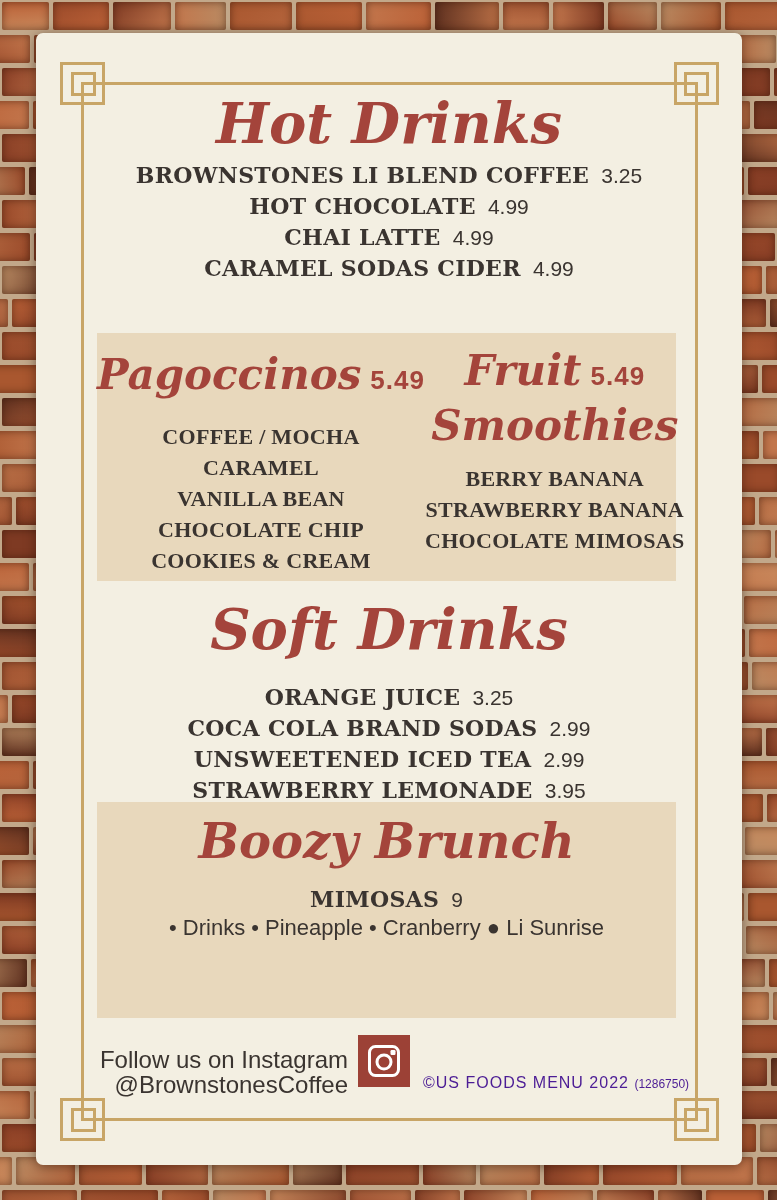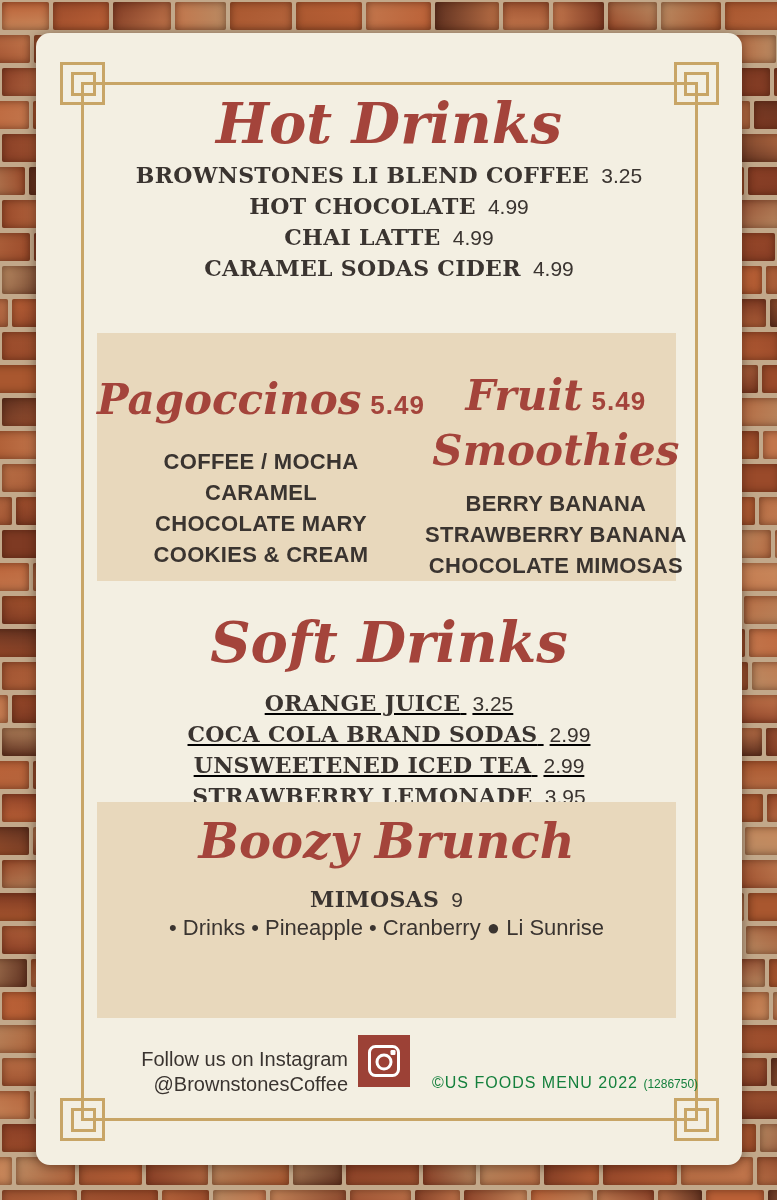--- a/index.html
+++ b/index.html
@@ -6,21 +6,21 @@
   body{
     width:777px;height:1200px;position:relative;overflow:hidden;
     background:#c2a88a;
     font-family:"Liberation Sans",sans-serif;
   }
   #brick-wall{position:absolute;inset:0;z-index:0;}
   .brick{position:absolute;border-radius:2px;box-shadow:inset 0 0 9px rgba(50,18,6,.55);}
 
   .card{
     position:absolute;left:36px;top:33px;width:706px;height:1132px;
-    background:#f3efe2;z-index:1;border-radius:14px;
+    background:#f3efe2;z-index:1;border-radius:7px;
     box-shadow:0 2px 12px rgba(40,15,5,.5);
   }
 
   
   .frame{position:absolute;left:45px;top:49px;width:617px;height:1039px;
     border:3px solid #c8a566;box-sizing:border-box;}
   .orn{position:absolute;border:3px solid #c8a566;box-sizing:border-box;background:transparent;}
   .o-out{width:45px;height:43px;}
   .o-in{width:25px;height:24px;}
   .tl.o-out{left:24px;top:29px;}   .tl.o-in{left:35px;top:39px;}
@@ -30,50 +30,50 @@
 
   .script{font-family:"DejaVu Serif",serif;font-style:italic;font-weight:bold;color:#a4443b;}
   .script-lg{font-size:56px;line-height:66px;}
   .script-md{font-size:42px;line-height:48px;display:inline;}
   .hprice{font-family:"Liberation Sans",sans-serif;font-style:normal;font-weight:bold;
     font-size:26px;color:#a4443b;margin-left:9px;letter-spacing:1px;}
 
   .menu-line{font-size:22px;line-height:31px;white-space:nowrap;}
   .item-name{font-family:"DejaVu Serif",serif;font-weight:bold;color:#3a3430;letter-spacing:.3px;}
   .item-price{font-family:"Liberation Sans",sans-serif;font-weight:normal;font-size:21px;color:#3a3430;margin-left:6px;}
-  .plain-item{font-family:Liberation Sans, sans-serif;font-weight:bold;color:#3a3430;letter-spacing:.3px;}
+  .plain-item{font-family:Liberation Serif, serif;font-weight:bold;color:#3a3430;letter-spacing:.3px;}
 
   section{position:absolute;left:0;width:706px;text-align:center;}
   .sec-hot{top:57px;}
   .sec-hot .items{margin-top:4px;}
 
   .box{position:absolute;left:61px;width:579px;background:#e8d8bc;}
   .box1{top:300px;height:248px;display:flex;text-align:center;}
-  .box1 .col{flex:1;margin-top:25px;}
+  .box1 .col{flex:1;}
   .col-head{padding-top:18px;height:56px;}
   .col-head2{padding-top:14px;line-height:44px;height:96px;}
   .box1 .items{margin-top:14px;}
   .box1 .col-r .items{margin-top:20px;}
 
   .sec-soft{top:563px;}
-  .sec-soft .items{margin-top:4px;text-decoration:underline;}
+  .sec-soft .items{margin-top:20px;}
   .duo{display:flex;justify-content:center;gap:28px;}
 
   .box2{top:769px;height:216px;text-align:center;}
   .box2 .script-lg{font-size:48px;line-height:58px;padding-top:10px;}
   .box2 .mimosa-line{margin-top:14px;}
   .flavor-line{font-size:22px;line-height:26px;color:#3a3430;}
   .box2 .bloody-line{margin-top:16px;}
 
   .follow{position:absolute;top:1014px;right:394px;text-align:right;
-    font-size:20px;line-height:25px;color:#3a3430;white-space:nowrap;}
+    font-size:24px;line-height:25px;color:#3a3430;white-space:nowrap;}
   .ig{position:absolute;left:322px;top:1002px;width:52px;height:52px;background:#9c4136;
     display:flex;align-items:center;justify-content:center;}
-  .credit{position:absolute;left:396px;top:1041px;font-size:16px;letter-spacing:1px;
-    color:#15803d;white-space:nowrap;}
+  .credit{position:absolute;left:387px;top:1041px;font-size:16px;letter-spacing:1px;
+    color:#4c1d95;white-space:nowrap;}
   .credit .code{font-size:12px;letter-spacing:0;}
 </style>
 </head>
 <body>
 
 <div id="brick-wall">
     <div class="brick" style="left: 2px; top: 2px; width: 47px; height: 28px; background: linear-gradient(356deg, rgb(201, 138, 93), rgb(187, 97, 55));"></div>
     <div class="brick" style="left: 53px; top: 2px; width: 56px; height: 28px; background: linear-gradient(151deg, rgb(154, 74, 42), rgb(187, 97, 55));"></div>
     <div class="brick" style="left: 113px; top: 2px; width: 58px; height: 28px; background: linear-gradient(129deg, rgb(126, 58, 35), rgb(194, 118, 76));"></div>
     <div class="brick" style="left: 175px; top: 2px; width: 51px; height: 28px; background: linear-gradient(267deg, rgb(185, 138, 98), rgb(194, 118, 76));"></div>
@@ -582,39 +582,40 @@
   </section>
 
   <div class="box box1">
     <div class="col col-l">
       <div class="col-head">
         <h2 class="script script-md" style="margin:0">Pagoccinos</h2><span class="hprice">5.49</span>
       </div>
       <div class="items">
         <div class="menu-line"><span class="plain-item">COFFEE / MOCHA</span></div>
         <div class="menu-line"><span class="plain-item">CARAMEL</span></div>
-        <div class="menu-line"><span class="plain-item">CHOCOLATE MARY</span></div>
+        <div class="menu-line"><span class="plain-item">VANILLA BEAN</span></div>
+        <div class="menu-line"><span class="plain-item">CHOCOLATE CHIP</span></div>
         <div class="menu-line"><span class="plain-item">COOKIES &amp; CREAM</span></div>
       </div>
     </div>
     <div class="col col-r">
       <div class="col-head2">
         <h2 class="script script-md" style="margin:0;display:inline">Fruit</h2><span class="hprice">5.49</span><br>
         <h2 class="script script-md" style="margin:0;display:inline">Smoothies</h2>
       </div>
       <div class="items">
         <div class="menu-line"><span class="plain-item">BERRY BANANA</span></div>
         <div class="menu-line"><span class="plain-item">STRAWBERRY BANANA</span></div>
         <div class="menu-line"><span class="plain-item">CHOCOLATE MIMOSAS</span></div>
       </div>
     </div>
   </div>
 
   <section class="sec-soft">
-    <h1 class="script script-lg" style="margin:13px">Soft Drinks</h1>
+    <h1 class="script script-lg" style="margin:0">Soft Drinks</h1>
     <div class="items">
       <div class="menu-line duo">
         <span>
           <span class="item-name">ORANGE JUICE</span>
           <span class="item-price">3.25</span>
         </span>
       </div>
       <div class="menu-line">
         <span class="item-name">COCA COLA BRAND SODAS</span>
         <span class="item-price">2.99</span>

